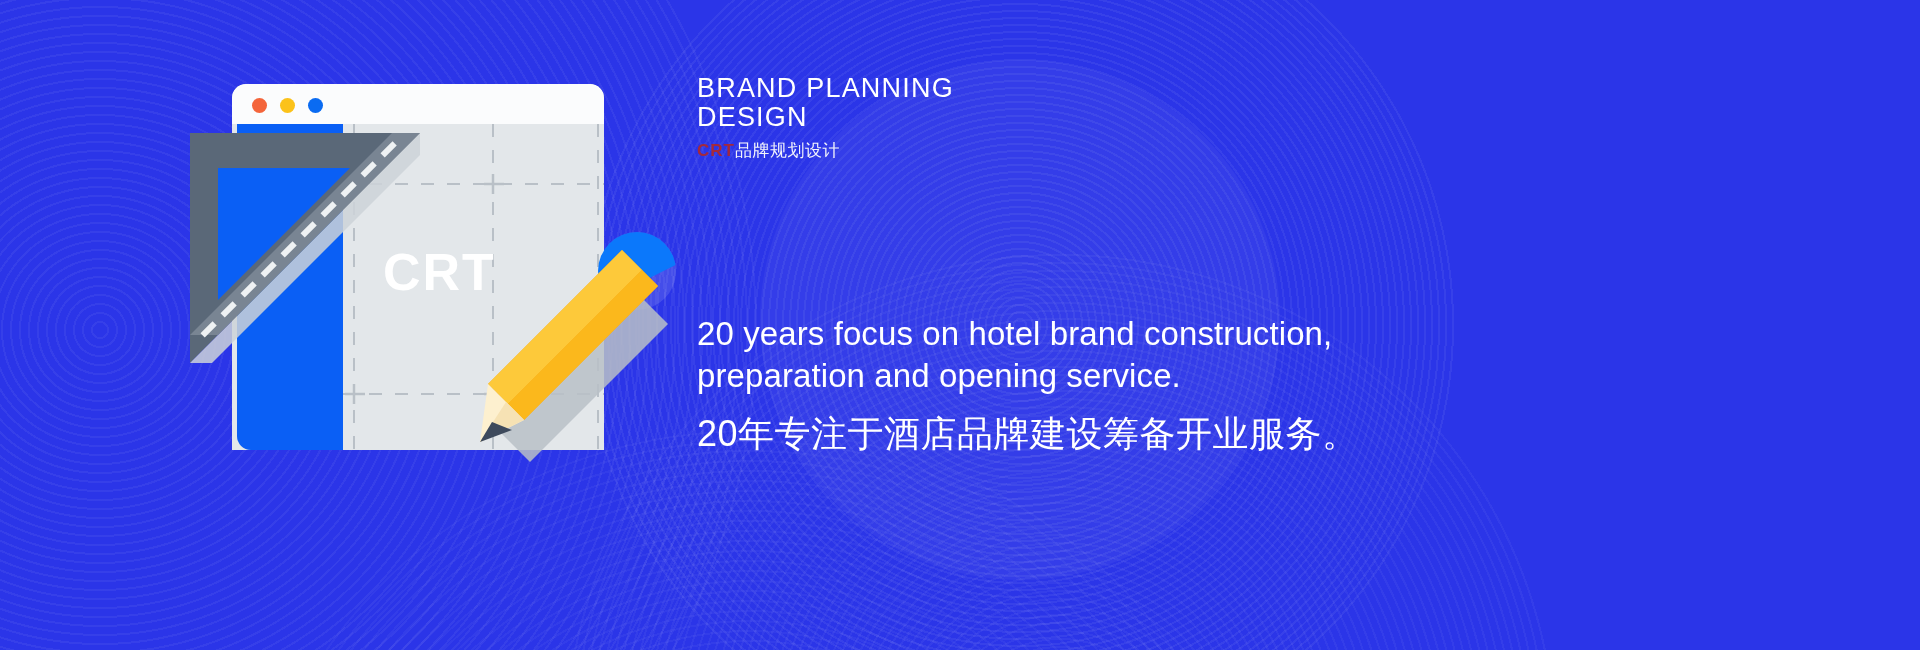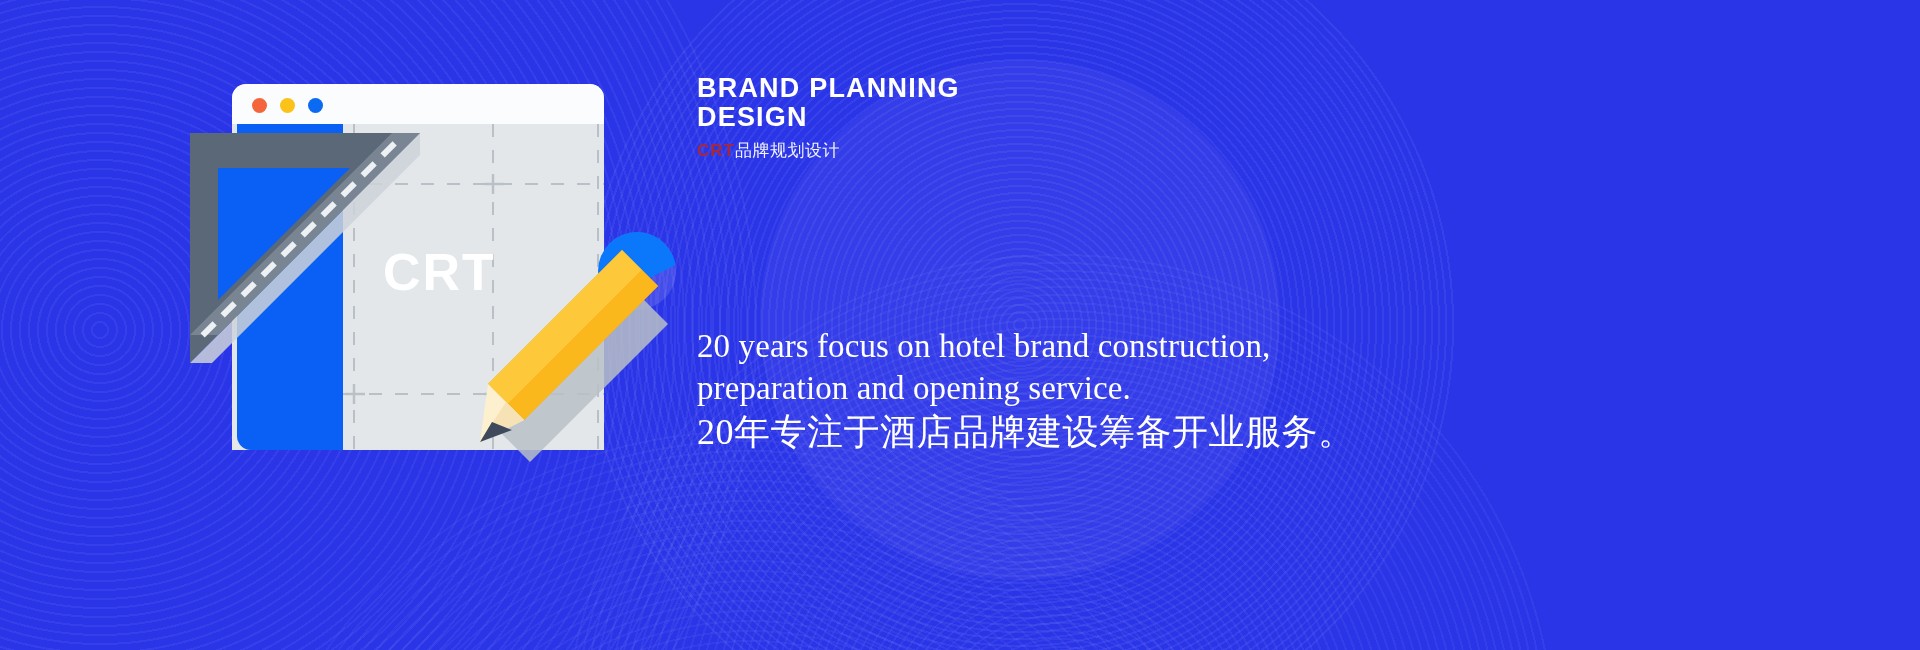--- a/index.html
+++ b/index.html
@@ -225,21 +225,21 @@
     position: absolute;
     left: 697px;
     top: 74px;
     width: 700px;
   }
   .headline {
     color: #ffffff;
     font-size: 27px;
     line-height: 29px;
     letter-spacing: 1.2px;
-    font-weight: 700;
+    font-weight: 400;
     white-space: pre-line;
   }
   .subhead {
     margin-top: 8px;
     font-size: 17px;
     letter-spacing: 0.5px;
     line-height: 22px;
   }
   .subhead .crt-red {
     color: #a4293c;
@@ -247,33 +247,33 @@
     letter-spacing: 1px;
   }
   .subhead .cn {
     color: #f2f3fb;
     margin-top: 12px;
   }
 
   .tagline-block {
     position: absolute;
     left: 697px;
-    top: 325px;
+    top: 313px;
     width: 1130px;
-    font-family: Liberation Serif, serif;
   }
   .tagline-en {
     color: #ffffff;
     font-size: 33px;
     line-height: 42px;
     font-weight: 400;
     letter-spacing: 0.1px;
     white-space: pre-line;
   }
   .tagline-cn {
+    margin-top: 14px;
     color: #ffffff;
     font-size: 36px;
     line-height: 46px;
     letter-spacing: 0.5px;
     font-weight: 400;
   }
 </style>
 </head>
 <body>
 

